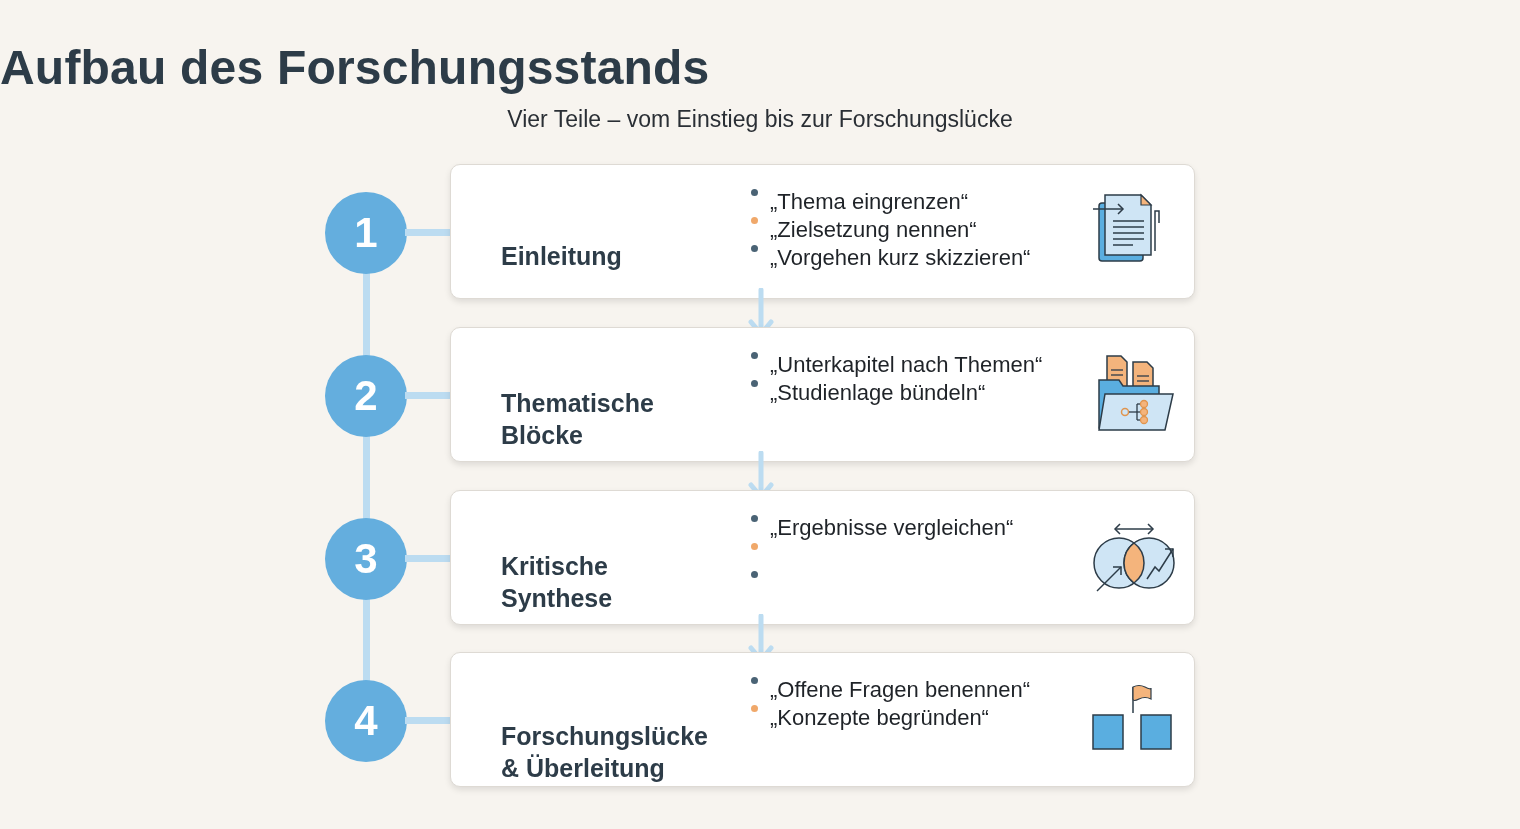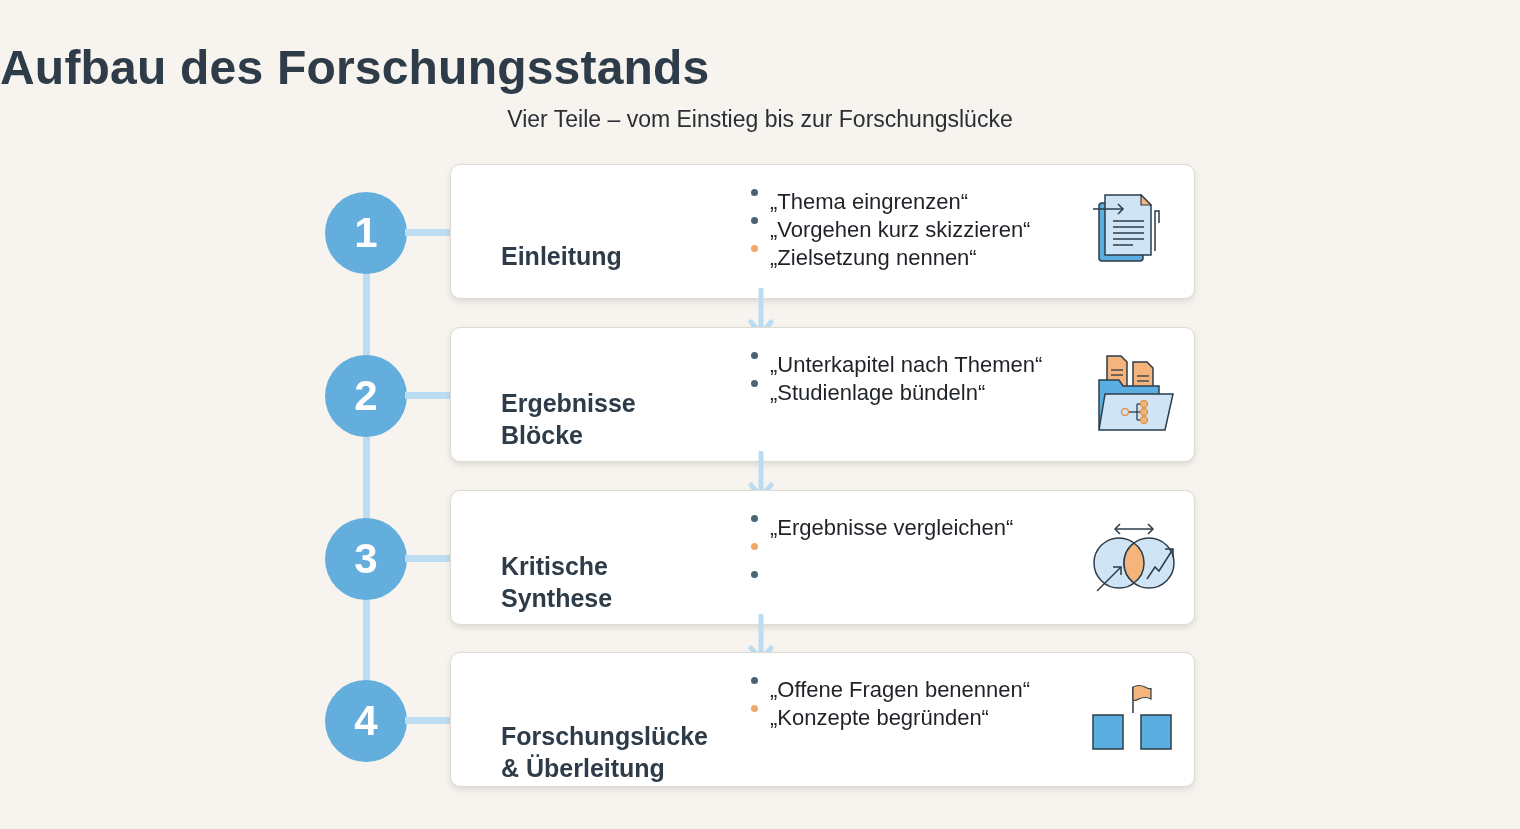--- a/index.html
+++ b/index.html
@@ -69,26 +69,26 @@
   <div class="circle">1</div>
   <div class="connector"></div>
   <div class="card">
     <div class="card-title">Einleitung</div>
     <ul class="bullets">
       <li>
           <span class="dot" style="background:#4a6375"></span>
           <span>„Thema eingrenzen“</span>
         </li>
       <li>
-          <span class="dot" style="background:#4a6375"></span>
-          <span>„Vorgehen kurz skizzieren“</span>
-        </li>
-      <li>
           <span class="dot" style="background:#f0a86a"></span>
           <span>„Zielsetzung nennen“</span>
+        </li>
+      <li>
+          <span class="dot" style="background:#4a6375"></span>
+          <span>„Vorgehen kurz skizzieren“</span>
         </li>
     </ul>
     <svg class="icon" viewBox="0 0 88 86">
       <rect x="10" y="14" width="44" height="58" rx="3" fill="#5aaee0" stroke="#2d3c48" stroke-width="1.5"></rect>
       <path d="M16 6 H52 L62 16 V66 H16 Z" fill="#cfe5f5" stroke="#2d3c48" stroke-width="1.5"></path>
       <path d="M52 6 V16 H62 Z" fill="#f4b47c" stroke="#2d3c48" stroke-width="1.2"></path>
       <line x1="4" y1="20" x2="34" y2="20" stroke="#2d3c48" stroke-width="1.5"></line>
       <polyline points="29,15 34,20 29,25" fill="none" stroke="#2d3c48" stroke-width="1.5"></polyline>
       <line x1="24" y1="32" x2="55" y2="32" stroke="#2d3c48" stroke-width="1.5"></line>
       <line x1="24" y1="38" x2="55" y2="38" stroke="#2d3c48" stroke-width="1.5"></line>
@@ -102,21 +102,21 @@
 
 <svg class="arrow" style="top:288px;" viewBox="0 0 26 50">
   <line x1="13" y1="2" x2="13" y2="44" stroke="#bcdcf1" stroke-width="5" stroke-linecap="round"></line>
   <polyline points="3,34 13,46 23,34" fill="none" stroke="#bcdcf1" stroke-width="5" stroke-linecap="round" stroke-linejoin="round"></polyline>
 </svg>
 
 <div class="step" style="top:327px;">
   <div class="circle">2</div>
   <div class="connector"></div>
   <div class="card">
-    <div class="card-title" style="width:180px;">Ergebnisse Blöcke</div>
+    <div class="card-title" style="width:180px;">Thematische Blöcke</div>
     <ul class="bullets">
       <li>
           <span class="dot" style="background:#4a6375"></span>
           <span>„Unterkapitel nach Themen“</span>
         </li>
       <li>
           <span class="dot" style="background:#4a6375"></span>
           <span>„Studienlage bündeln“</span>
         </li>
     </ul>

